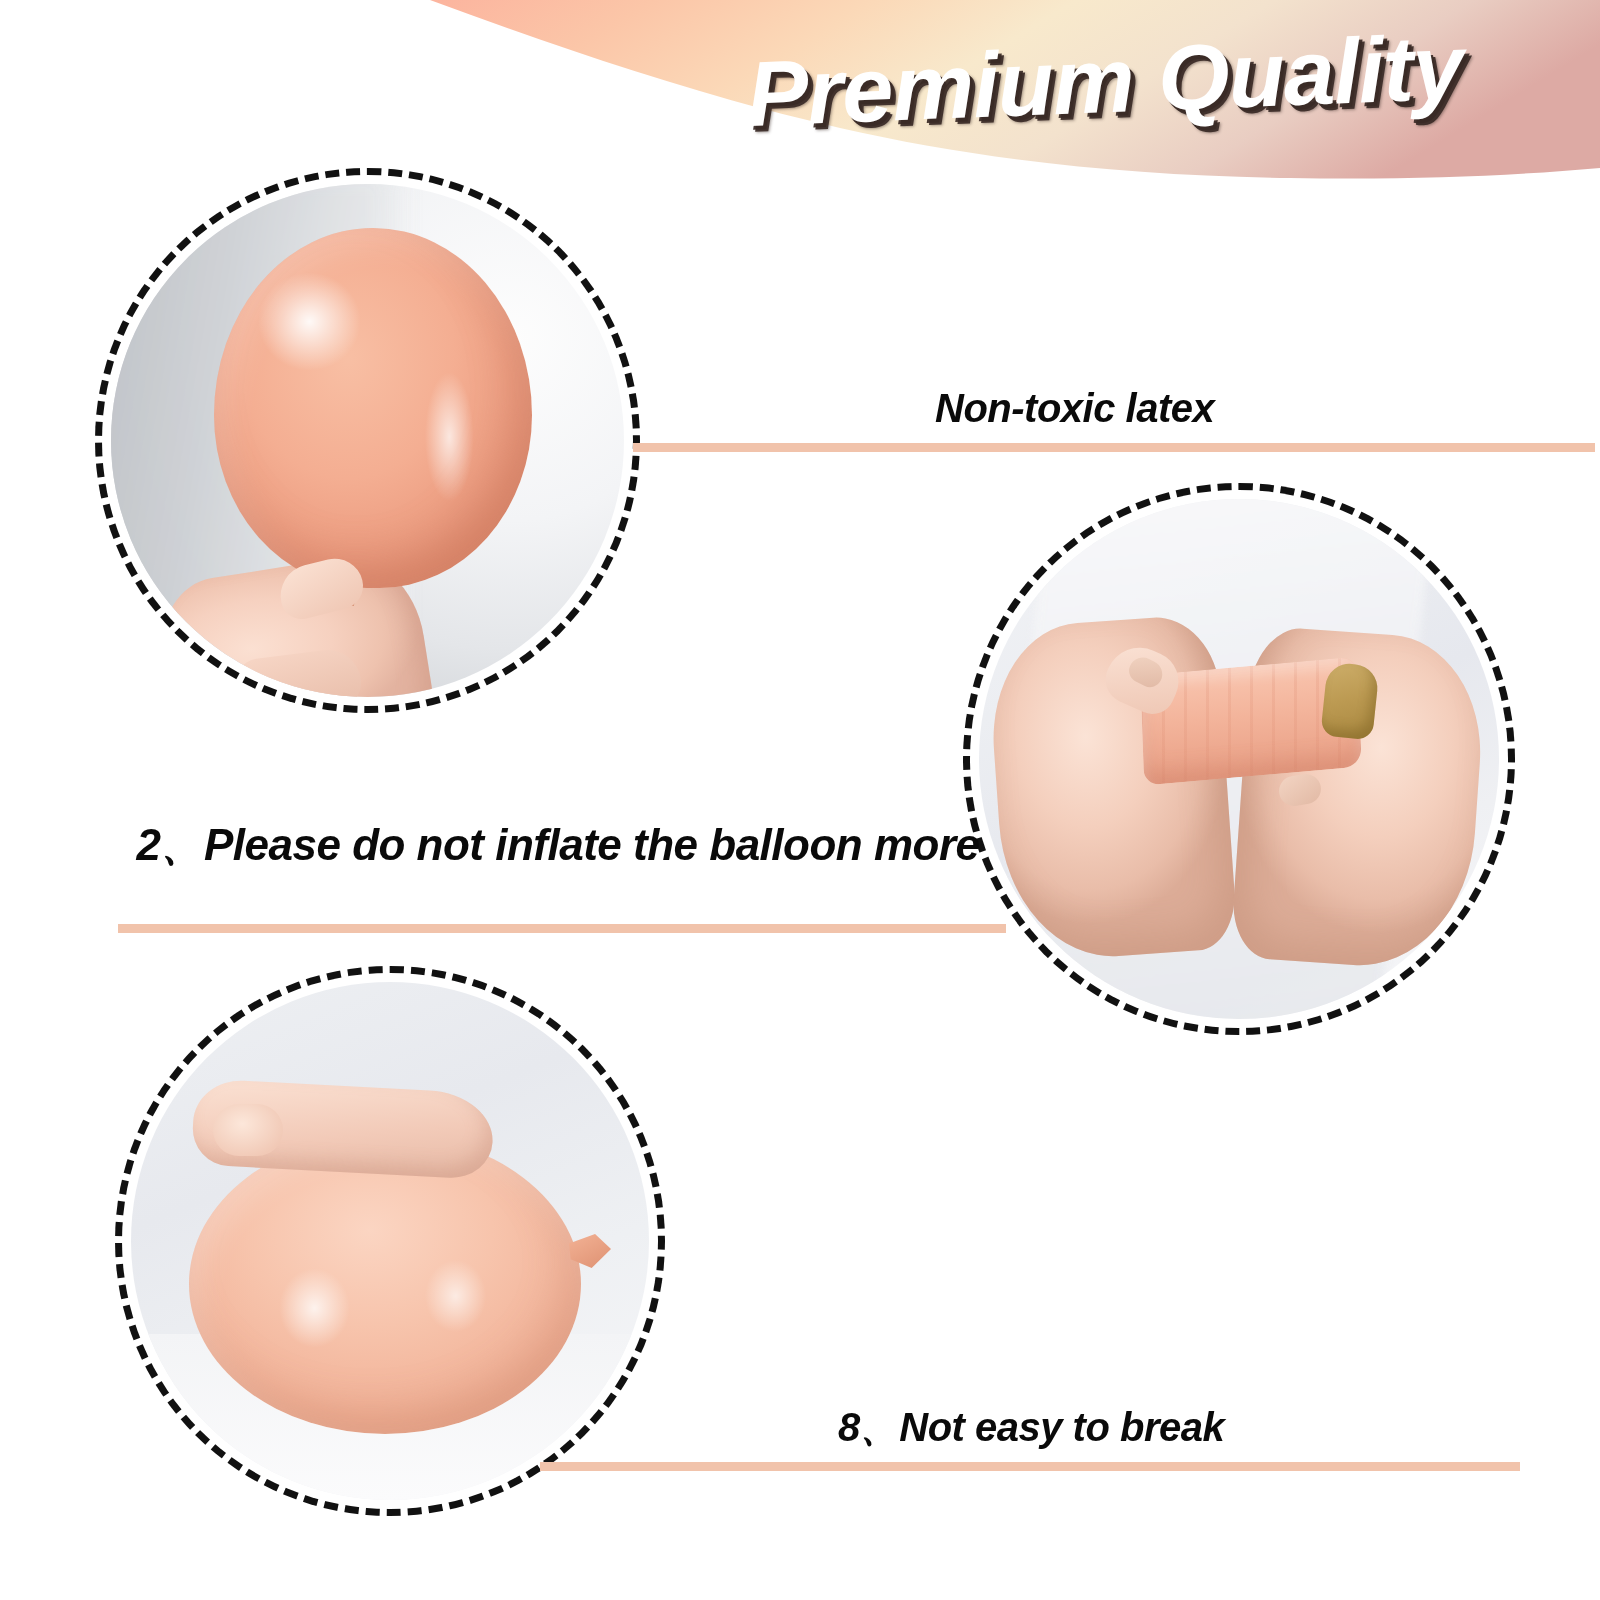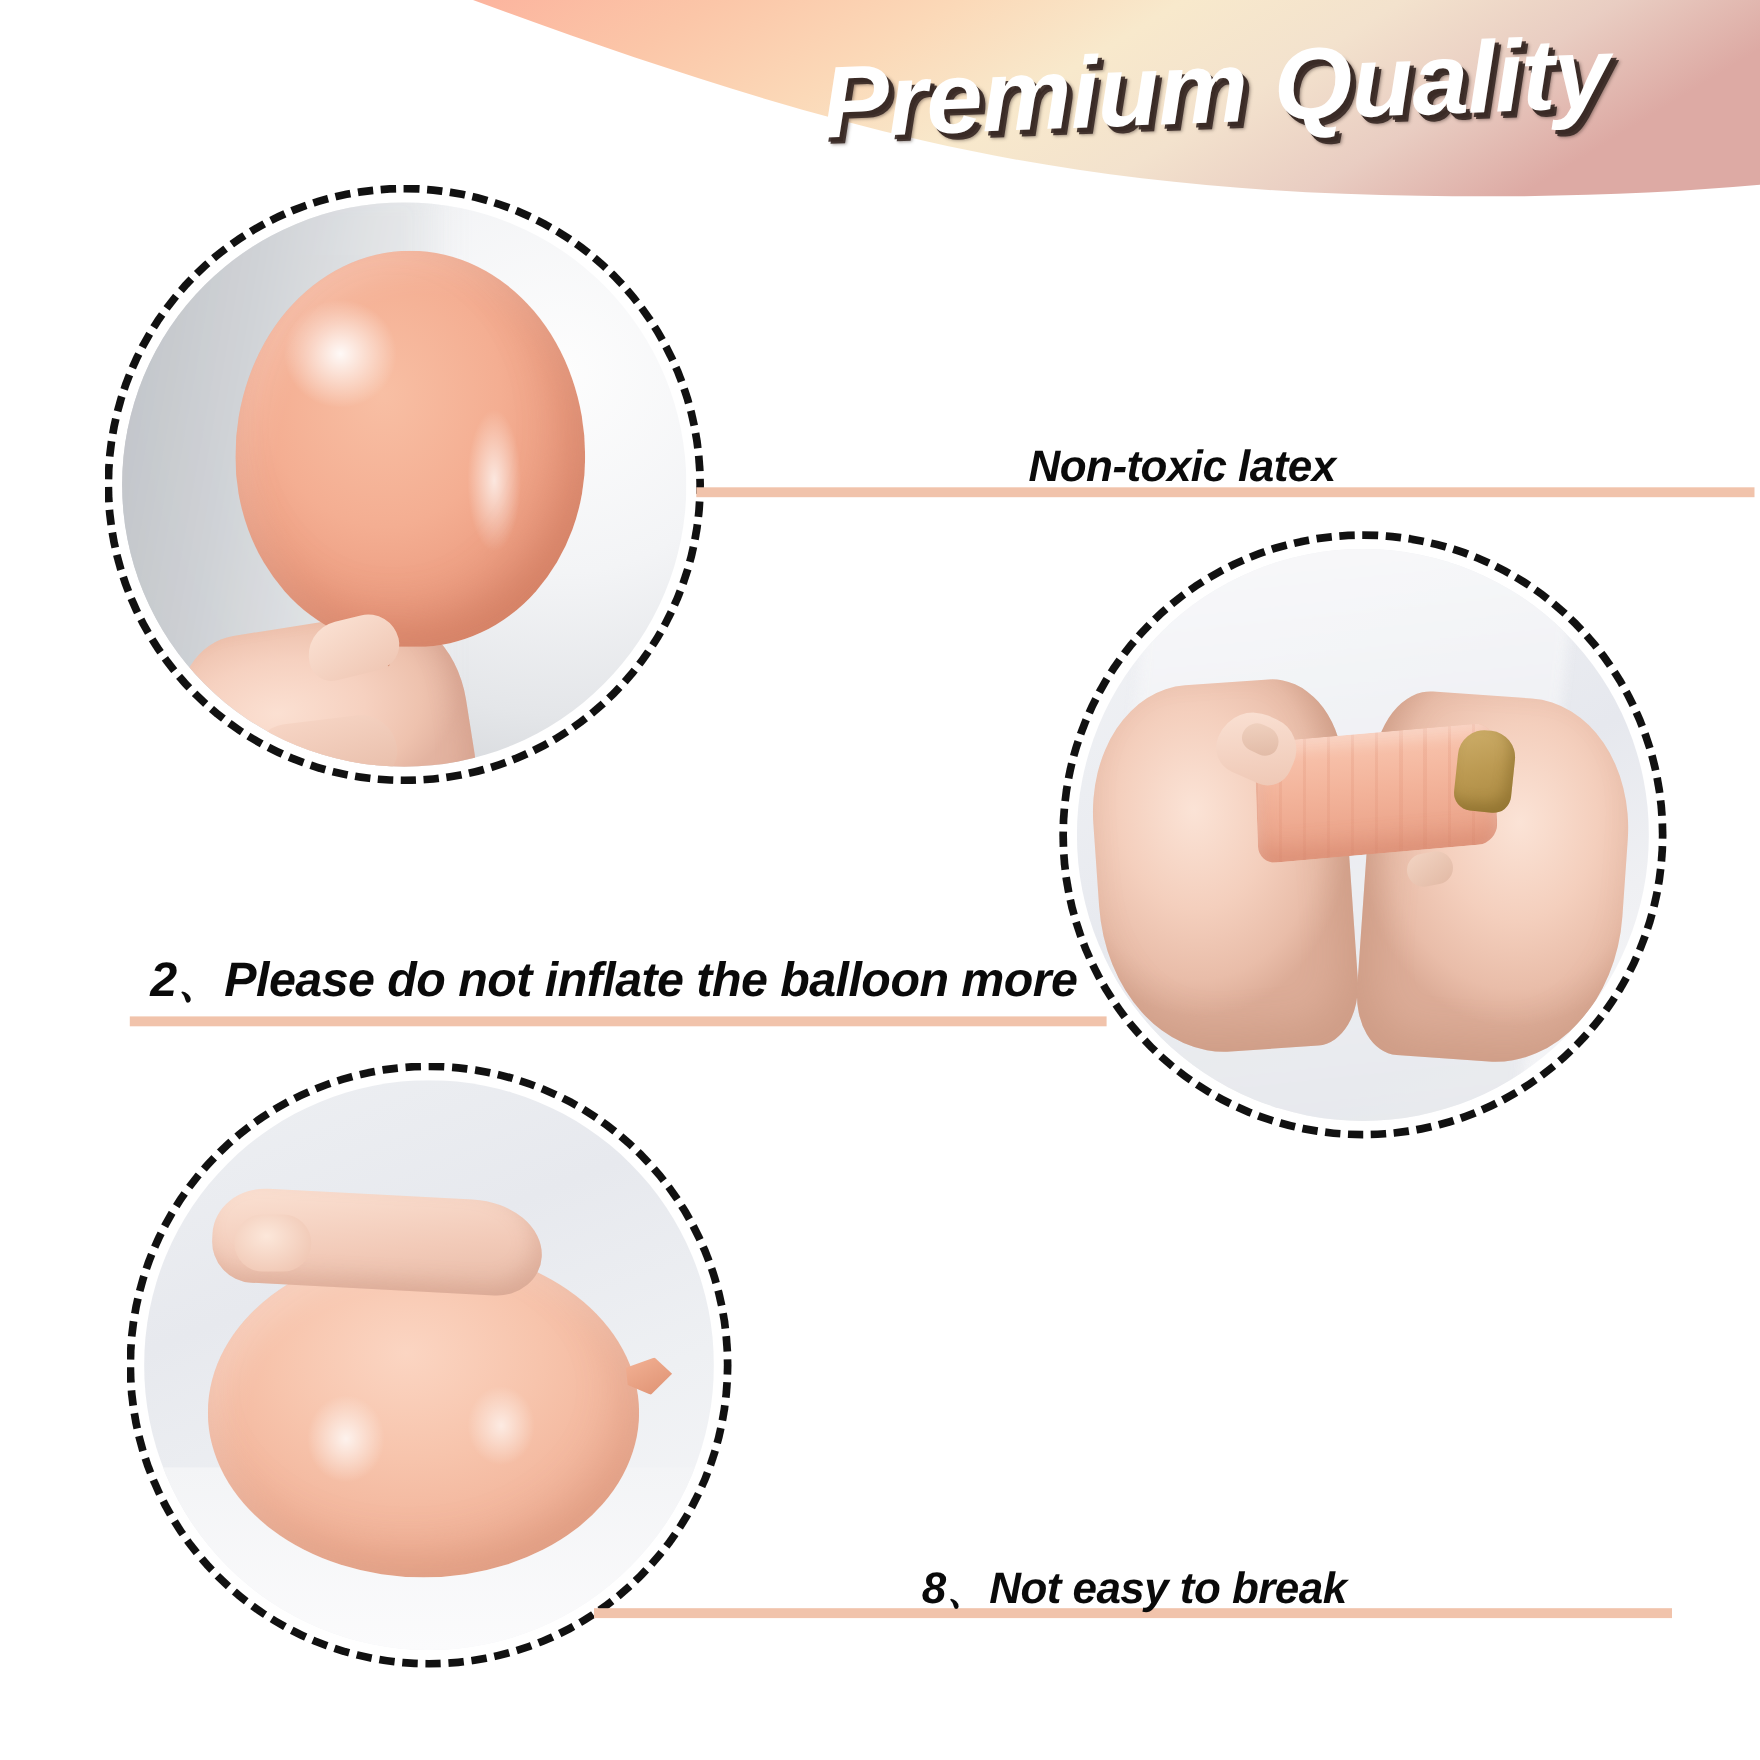--- a/index.html
+++ b/index.html
@@ -217,25 +217,24 @@
 
   
   .caption {
     position:absolute;
     font-weight:bold;
     font-style:italic;
     color:#0a0a0a;
     white-space:nowrap;
     z-index:6;
     letter-spacing:-0.5px;
-    margin-top:16px;
   }
   #caption-one   { left:935px; top:386px; font-size:40px; }
   #caption-two {
-    left:108px; top:848px; width:900px;
+    left:108px; top:818px; width:900px;
     font-size:44px; white-space:normal; text-align:center; line-height:1.22;
     text-indent:0;
   }
   #caption-two .line2 { display:block; }
   #caption-three { left:838px; top:1400px; font-size:40px; }
 </style>
 </head>
 <body>
 
 <div id="stage">

